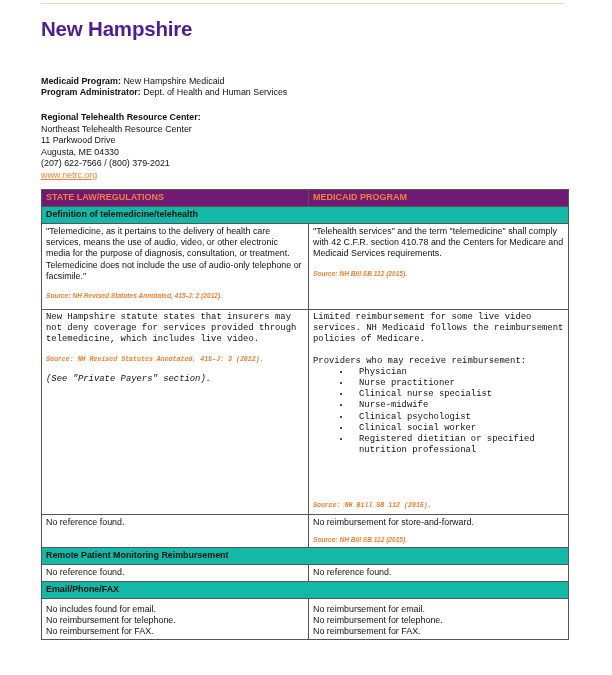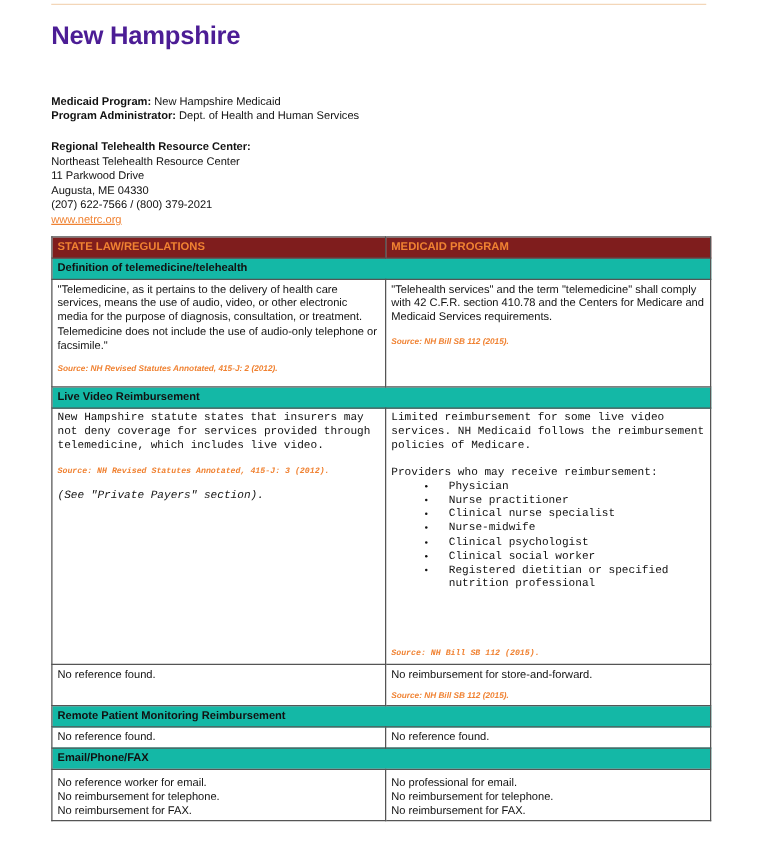--- a/index.html
+++ b/index.html
@@ -11,21 +11,21 @@
            font-weight:bold; color:#4c1d95; letter-spacing:-0.2px; }
   .meta { position:absolute; left:41px; font-size:8.9px; line-height:11.6px; }
   .meta b { font-weight:bold; }
   .link { color:#f08232; text-decoration:underline; }
   table.grid { position:absolute; left:41px; top:189px; width:527px;
                border-collapse:collapse; table-layout:fixed; font-size:8.9px; }
   table.grid col.c1 { width:267px; }
   table.grid col.c2 { width:260px; }
   table.grid td, table.grid th { border:1px solid #555; vertical-align:top;
                padding:2px 4px 2px 4px; line-height:11.2px; text-align:left; }
-  th.hdr { background:#7f1d1d; color:#f08232; font-weight:bold; font-size:9px;
+  th.hdr { background:#701a75; color:#f08232; font-weight:bold; font-size:9px;
            height:12px; }
   td.section { background:#14b8a6; font-weight:bold; height:12px; }
   .src { color:#f08232; font-style:italic; font-weight:bold; font-size:6.6px;
          margin-top:8px; display:block; }
   .para { display:block; }
   .it { font-style:italic; display:block; margin-top:9px; }
   ul.prov { margin:0; padding-left:38px; list-style:disc; }
   ul.prov li { padding-left:8px; }
   .gap { display:block; height:10px; }
 </style>
@@ -73,23 +73,20 @@
     <td>
       <span class="para">"Telemedicine, as it pertains to the delivery of health care services, means the use of audio, video, or other electronic media for the purpose of diagnosis, consultation, or treatment. Telemedicine does not include the use of audio-only telephone or facsimile."</span>
       <span class="src">Source: NH Revised Statutes Annotated, 415-J: 2 (2012).</span>
     </td>
     <td>
       <span class="para">"Telehealth services" and the term "telemedicine" shall comply with 42 C.F.R. section 410.78 and the Centers for Medicare and Medicaid Services requirements.</span>
       <span class="src">Source: NH Bill SB 112 (2015).</span>
     </td>
   </tr>
 
-  <tr>
-    <td class="section" colspan="2">Live Video Reimbursement</td>
-  </tr>
   <tr style="height:205px;font-family:Liberation Mono, monospace;">
     <td>
       <span class="para">New Hampshire statute states that insurers may not deny coverage for services provided through telemedicine, which includes live video.</span>
       <span class="src">Source: NH Revised Statutes Annotated, 415-J: 3 (2012).</span>
       <span class="it">(See "Private Payers" section).</span>
     </td>
     <td style="position:relative;">
       <span class="para">Limited reimbursement for some live video services.  NH Medicaid follows the reimbursement policies of Medicare.</span>
       <span class="gap"></span>
       <span class="para">Providers who may receive reimbursement:</span>
@@ -126,24 +123,24 @@
     <td>
       <span class="para">No reference found.</span>
     </td>
   </tr>
 
   <tr>
     <td class="section" colspan="2">Email/Phone/FAX</td>
   </tr>
   <tr>
     <td style="padding-top:5px;">
-      <span class="para">No reference worker for email.</span>
+      <span class="para">No includes found for email.</span>
       <span class="para">No reimbursement for telephone.</span>
       <span class="para">No reimbursement for FAX.</span>
     </td>
     <td style="padding-top:5px;">
-      <span class="para">No professional for email.</span>
+      <span class="para">No reimbursement for email.</span>
       <span class="para">No reimbursement for telephone.</span>
       <span class="para">No reimbursement for FAX.</span>
     </td>
   </tr>
 </tbody>
   </table>
 
 </body></html>

